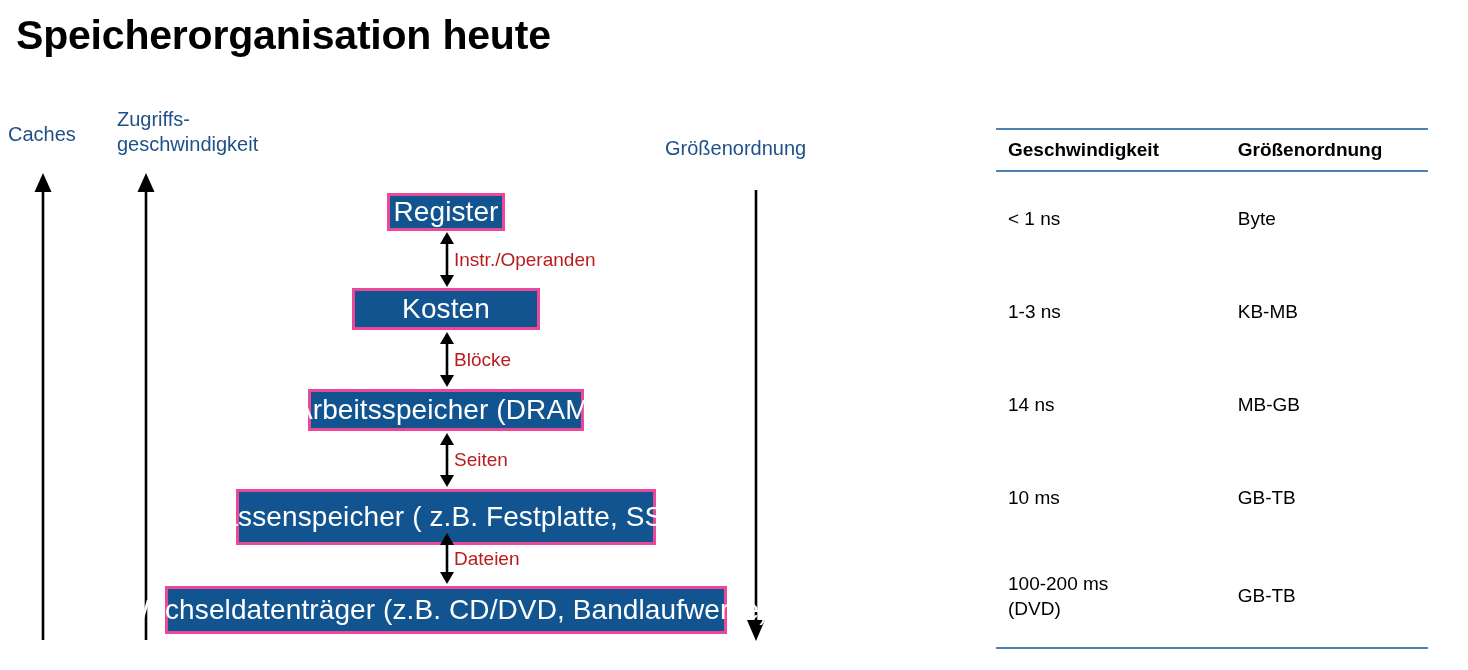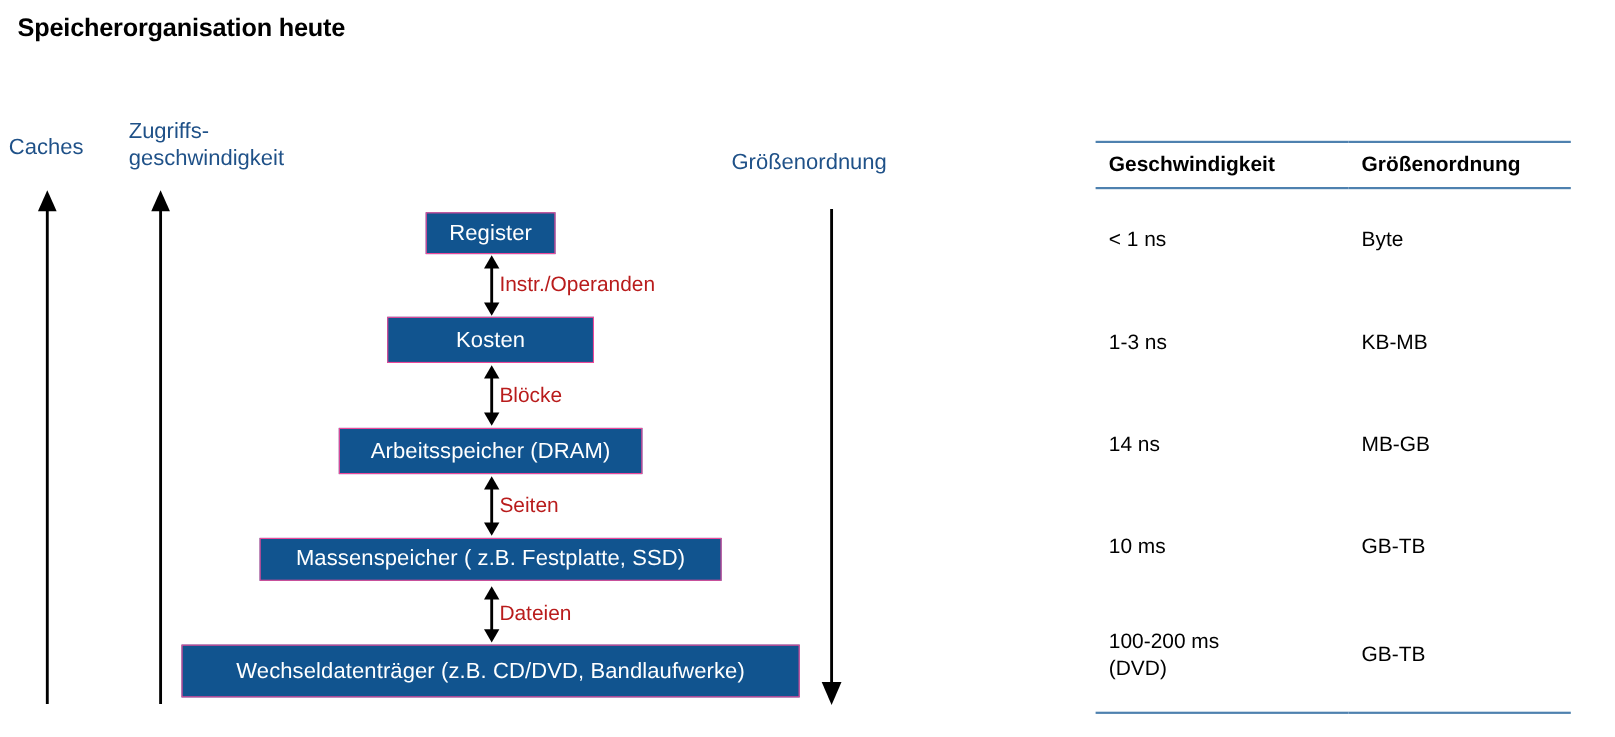--- a/index.html
+++ b/index.html
@@ -20,21 +20,21 @@
   .slide {
     position: absolute;
     inset: 0;
   }
 
   
   #page-title {
     position: absolute;
     left: 16px;
     top: 12px;
-    font-size: 23px;
+    font-size: 41px;
     font-weight: bold;
     color: #000000;
     letter-spacing: -0.2px;
     white-space: nowrap;
   }
 
   
   .axis-label {
     position: absolute;
     color: #1F5188;
@@ -53,34 +53,34 @@
     top: 0;
     width: 800px;
     height: 670px;
     pointer-events: none;
   }
 
   
   .bar {
     position: absolute;
     background: #11548F;
-    border: 1px solid #ec4899;
+    border: 3px solid #ec4899;
     box-sizing: border-box;
     color: #ffffff;
-    font-size: 20px;
+    font-size: 28px;
     display: flex;
     align-items: center;
     justify-content: center;
     white-space: nowrap;
     letter-spacing: 0.1px;
   }
   #bar-0 { left: 387px; top: 193px; width: 118px; height: 38px; }
   #bar-1 { left: 352px; top: 288px; width: 188px; height: 42px; }
   #bar-2 { left: 308px; top: 389px; width: 276px; height: 42px; }
-  #bar-3 { left: 236px; top: 489px; width: 420px; height: 39px; }
+  #bar-3 { left: 236px; top: 489px; width: 420px; height: 56px; }
   #bar-4 { left: 165px; top: 586px; width: 562px; height: 48px; }
 
   
   .connector {
     position: absolute;
     height: 58px;
   }
   .connector svg { display: block; }
   .connector .conn-label {
     position: absolute;

